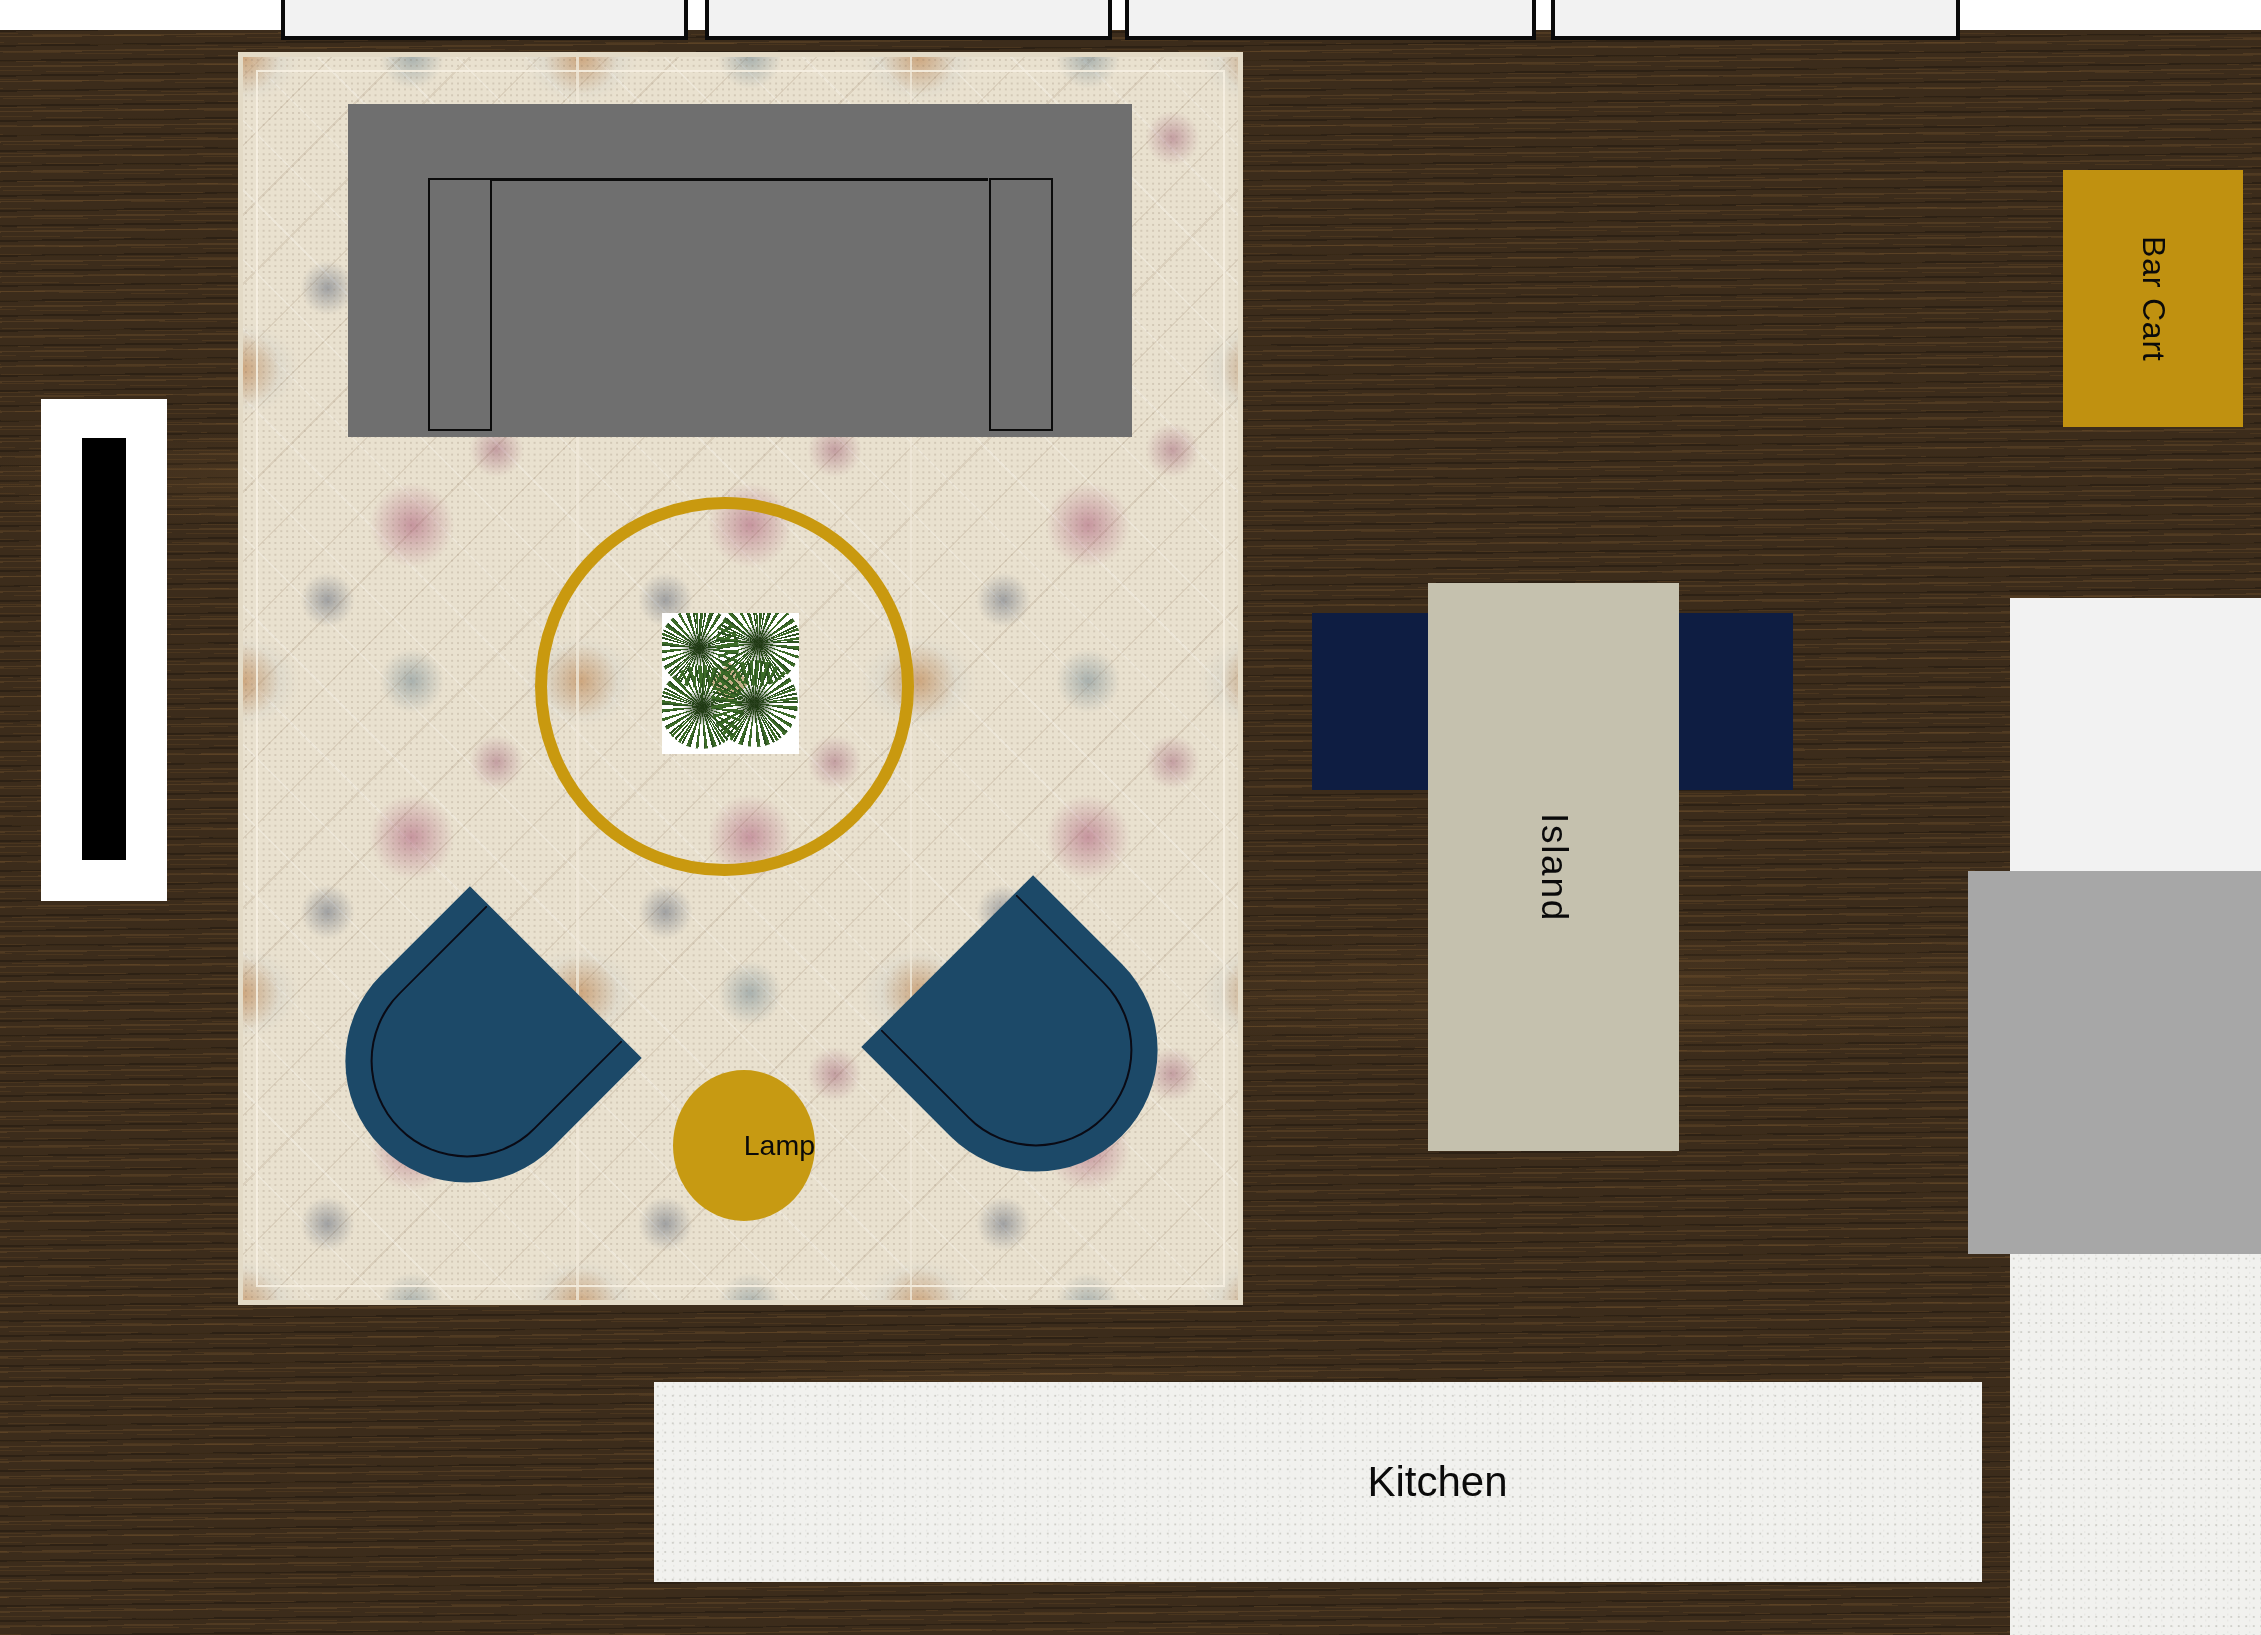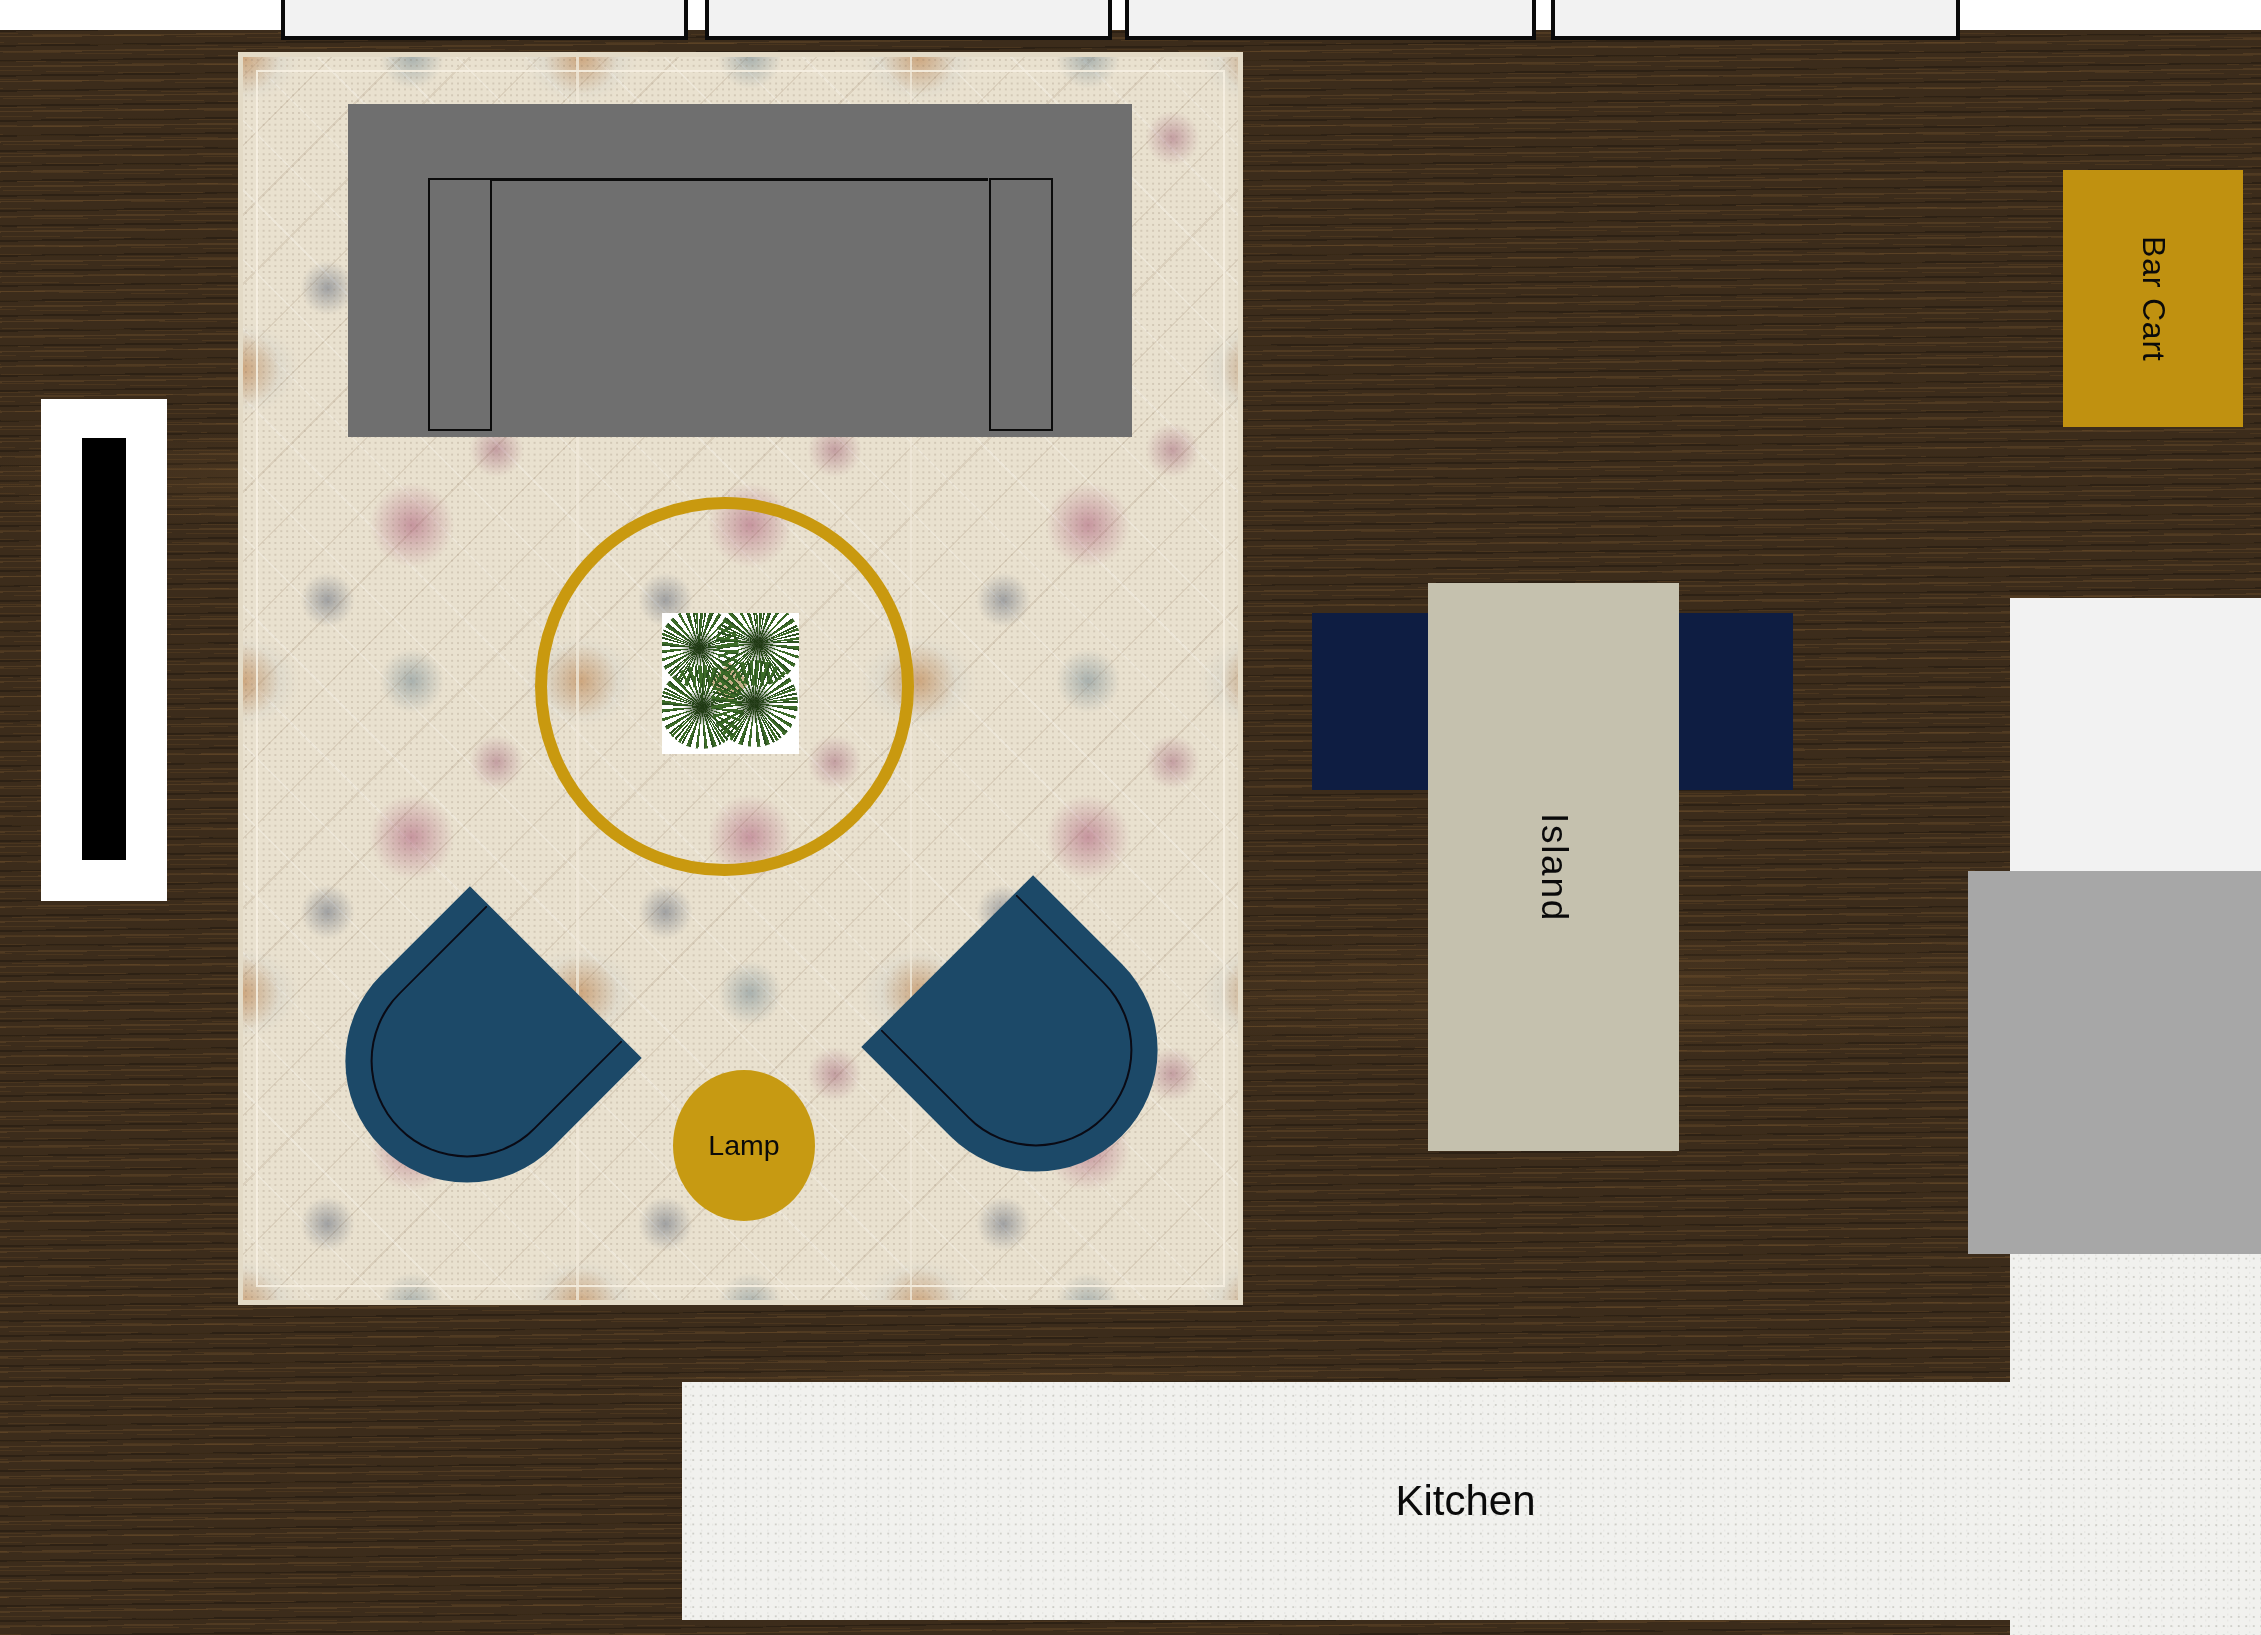--- a/index.html
+++ b/index.html
@@ -80,21 +80,21 @@
   .chair{position:absolute;width:243px;height:247px;z-index:4;
          background:var(--chair-navy,#1C4968);border-radius:0 0 121px 121px;}
   .chair-l{left:347px;top:936px;transform:rotate(45deg);}
   .chair-r{left:913px;top:925px;transform:rotate(-45deg);}
   .chair-inner{position:absolute;top:1.7px;left:25px;right:25px;bottom:25px;
                border:2.5px solid #0a0a14;border-top:none;border-radius:0 0 100px 100px;}
 
   
   .lamp{position:absolute;left:673px;top:1070px;width:142px;height:151px;z-index:5;
         background:var(--lamp-gold,#C79A12);border-radius:50%;
-        display:flex;align-items:center;justify-content:center;}
+        display:flex;align-items:center;justify-content:flex-end;}
   .lamp span{font-size:28.5px;color:#0a0a0a;}
 
   
   .console{position:absolute;left:41px;top:399px;width:126px;height:502px;z-index:3;
            background:var(--console-white,#FFFFFF);}
   .tv{position:absolute;left:41px;top:39px;width:44px;height:422px;
       background:var(--tv-black,#000000);}
 
   
   .counter-bar{position:absolute;left:1312px;top:613px;width:481px;height:177px;z-index:2;
@@ -116,21 +116,21 @@
   .counter-gray{position:absolute;left:1968px;top:871px;width:293px;height:383px;z-index:2;
                 background:var(--counter-dark-gray,#A7A7A7);}
 
   
   .kitchen-tex{position:absolute;z-index:2;
     background-color:var(--kitchen-floor,#F1F1EE);
     background-image:
       radial-gradient(rgba(180,180,172,.55) 0.8px, transparent 1.2px),
       radial-gradient(rgba(203,203,196,.5) 0.8px, transparent 1.2px);
     background-size:7.5px 9.2px,11px 5.9px;background-position:0 0,3.3px 4.2px;}
-  .kitchen-main{left:682px;top:1382px;width:1328px;height:238px;}
+  .kitchen-main{left:654px;top:1382px;width:1328px;height:200px;}
   .kitchen-right{left:2010px;top:1254px;width:251px;height:382px;}
   .kitchen-label{position:absolute;left:59%;top:50%;transform:translate(-50%,-50%);
                  font-size:42px;color:#0a0a0a;white-space:nowrap;}
 </style>
 </head>
 <body>
 
 <div class="stage">
 
   <div class="floor"></div>

